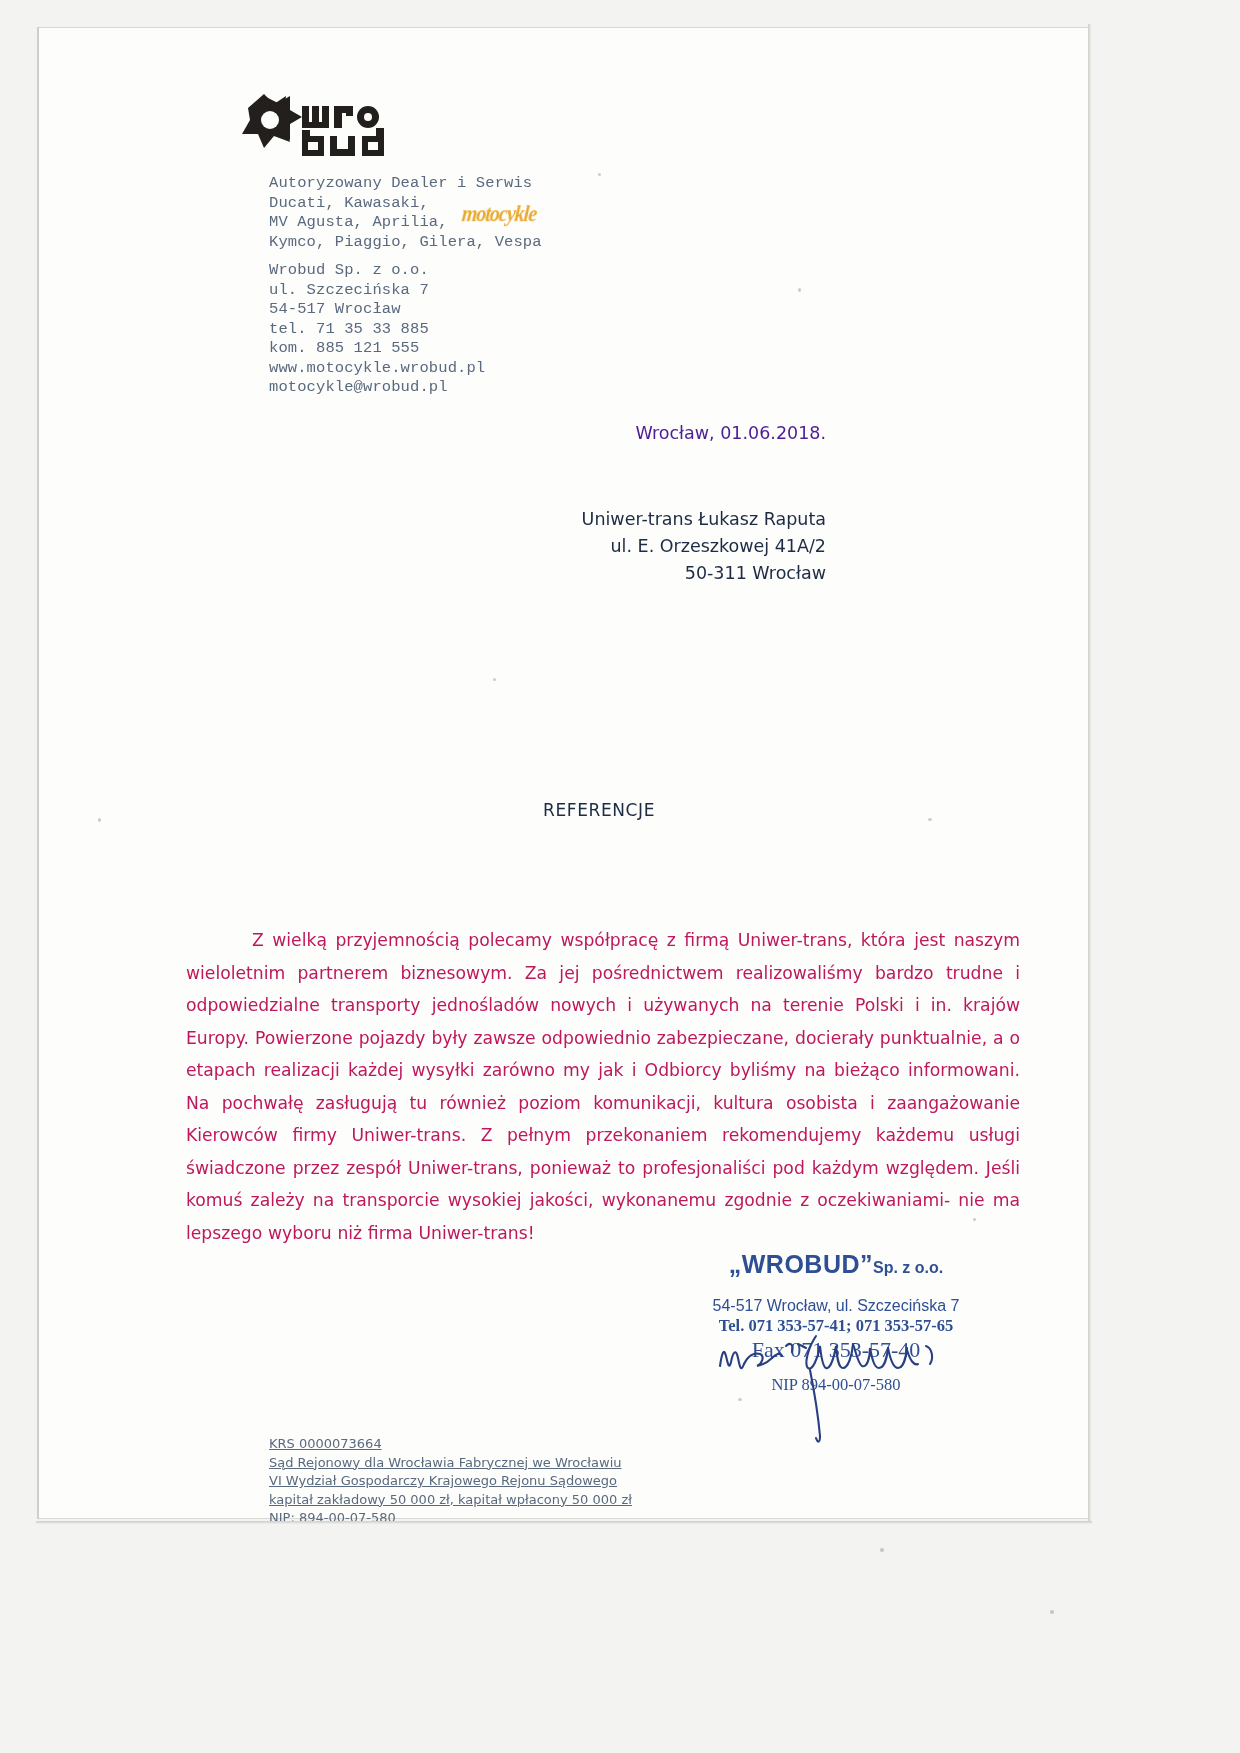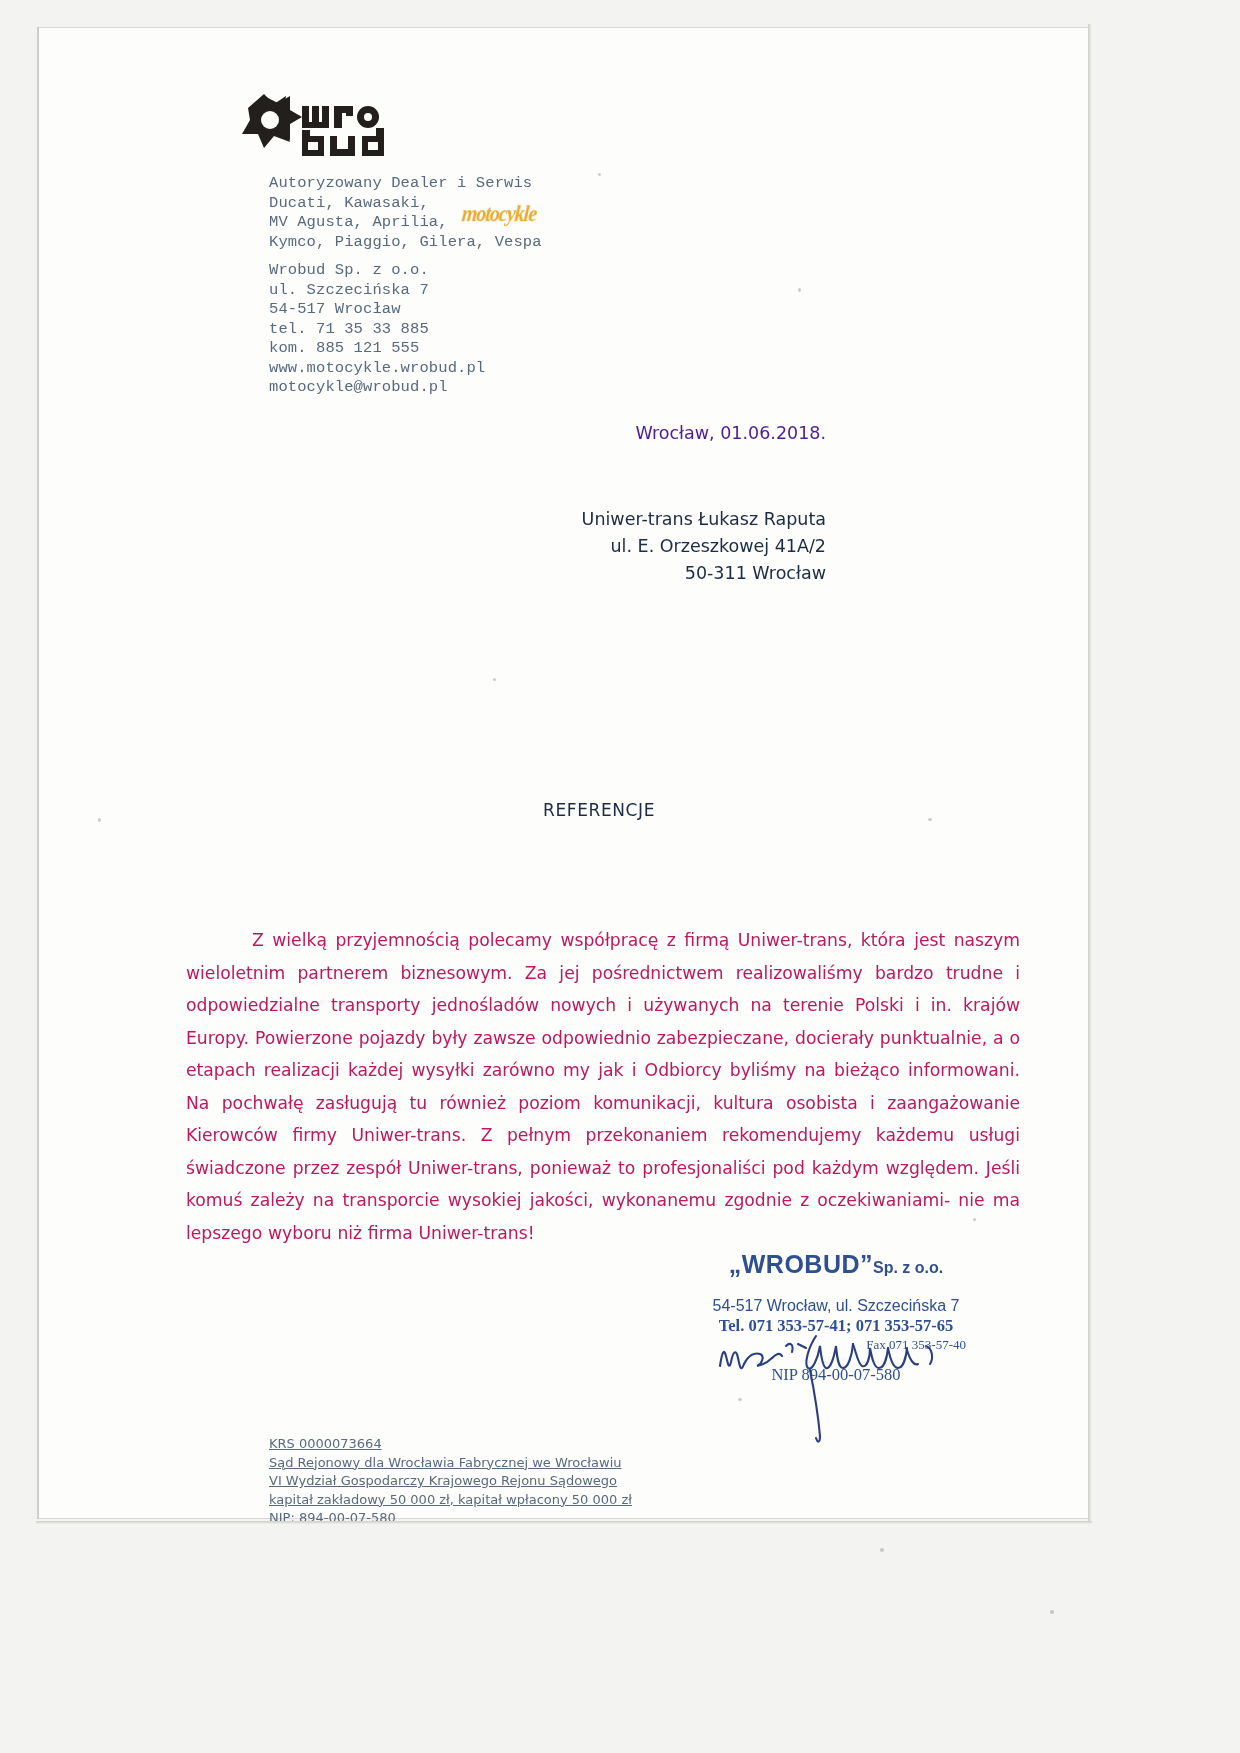--- a/index.html
+++ b/index.html
@@ -118,21 +118,21 @@
   .stamp-l2{
     font-family:Liberation Sans, sans-serif;
     font-size:16px;margin-top:18px;white-space:nowrap;
   }
   .stamp-l3{
     font-family:"Liberation Serif",serif;
     font-size:16.5px;font-weight:bold;margin-top:1px;white-space:nowrap;
   }
   .stamp-l4{
     font-family:"Liberation Serif",serif;
-    font-size:13px;margin-top:1px;white-space:nowrap;text-align:right;
+    font-size:22px;margin-top:1px;white-space:nowrap;
   }
   .stamp-l5{
     font-family:"Liberation Serif",serif;
     font-size:16.5px;margin-top:12px;white-space:nowrap;
   }
 
   
   .signature{
     position:absolute;left:672px;top:1290px;width:260px;height:130px;
   }

